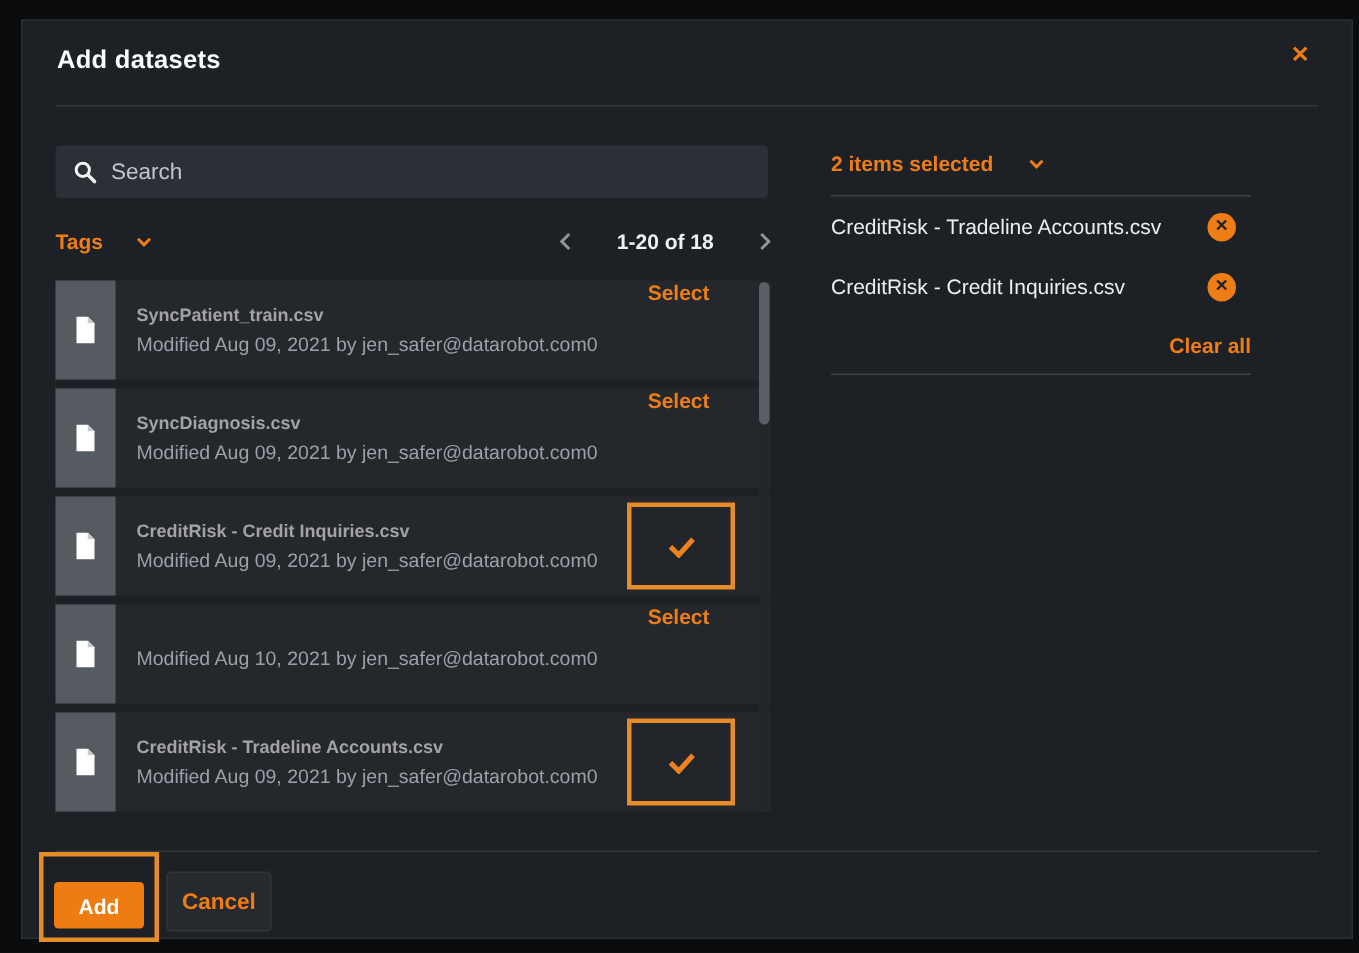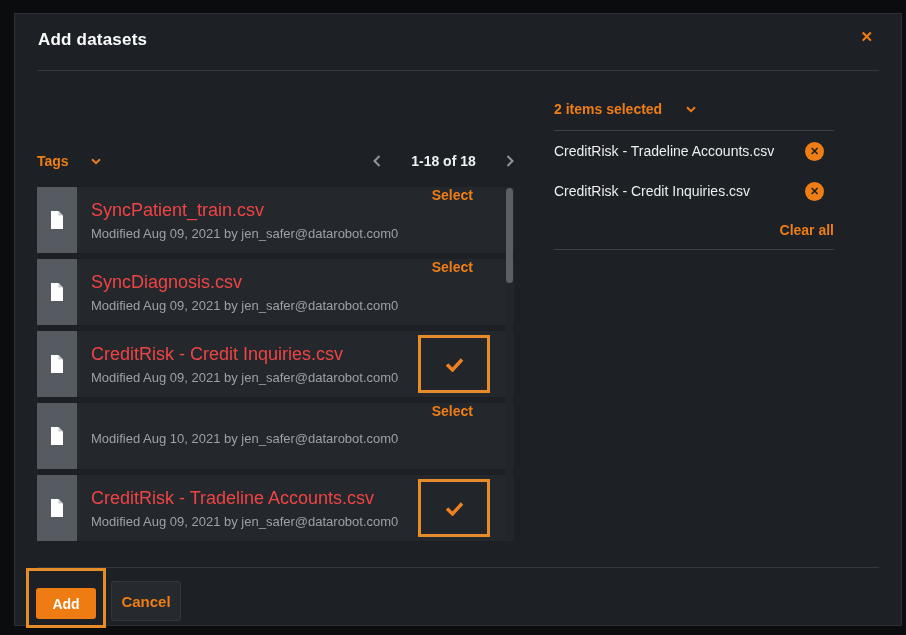--- a/index.html
+++ b/index.html
@@ -34,21 +34,21 @@
   .page-range { color:#eef0f1; font-size:14px; font-weight:bold; }
   .page-arrow { cursor:pointer; display:flex; align-items:center; }
 
   
   .list { position:absolute; left:22px; top:173px; width:477px; }
   .row { height:66px; background:#24282d; display:flex; align-items:stretch; margin-bottom:6px; }
   .icon-strip { flex:0 0 40px; background:#565b61; display:flex; align-items:center;
                 justify-content:center; }
   .row-body { flex:1; display:flex; flex-direction:column; justify-content:center;
               padding-left:14px; min-width:0; }
-  .row-name { font-size:18px; font-weight:normal; color:#ef4444; white-space:nowrap; }
+  .row-name { font-size:12px; font-weight:bold; color:#a3a3a3; white-space:nowrap; }
   .row-meta { font-size:13px; color:#9aa1a7; margin-top:5px; white-space:nowrap; }
   .row-action { display:flex; align-items:flex-start; }
   .select-link { color:#ef7d16; font-size:14px; font-weight:bold; margin-right:41px;
                  cursor:pointer; }
   .check-box { width:72px; height:58px; border:3px solid #e68c28; margin-right:24px;
                align-self:center; display:flex; align-items:center; justify-content:center;
                cursor:pointer; background:#22262b; }
 
   
   .scrollbar { position:absolute; left:491px; top:174px; width:7px; height:352px;
@@ -84,35 +84,42 @@
 </head>
 <body>
 
 <div class="modal">
 
   <div class="modal-title">Add datasets</div>
   <div class="close-btn">✕</div>
 
   <div class="hr hr-header"></div>
 
+  <div class="search-box">
+    <svg width="16" height="16" viewBox="0 0 16 16">
+      <circle cx="6.2" cy="6.2" r="4.4" fill="none" stroke="#f2f3f4" stroke-width="2"></circle>
+      <line x1="9.7" y1="9.7" x2="14" y2="14" stroke="#f2f3f4" stroke-width="2.4" stroke-linecap="round"></line>
+    </svg>
+    <input type="text" placeholder="Search" style="">
+  </div>
 
   <div class="tags">
     <span>Tags</span>
     <svg width="10" height="7" viewBox="0 0 10 7">
       <path d="M1 1.2 L5 5.2 L9 1.2" fill="none" stroke="#ef7d16" stroke-width="2"></path>
     </svg>
   </div>
 
   <div class="pagination">
     <span class="page-arrow">
       <svg width="8" height="12" viewBox="0 0 8 12">
           <path d="M6.5 1 L1.5 6 L6.5 11" fill="none" stroke="#8f959a" stroke-width="2"></path>
         </svg>
     </span>
-    <span class="page-range">1-18 of 18</span>
+    <span class="page-range">1-20 of 18</span>
     <span class="page-arrow">
       <svg width="8" height="12" viewBox="0 0 8 12">
           <path d="M1.5 1 L6.5 6 L1.5 11" fill="none" stroke="#8f959a" stroke-width="2"></path>
         </svg>
     </span>
   </div>
 
   <div class="list">
 
     <div class="row">

